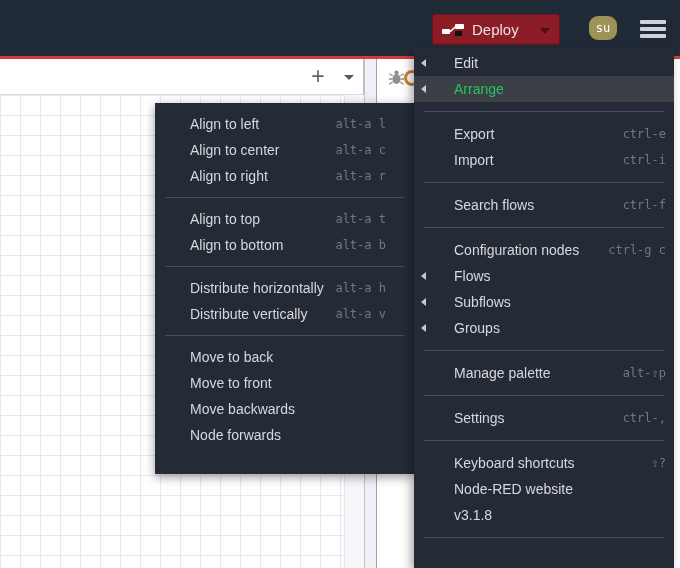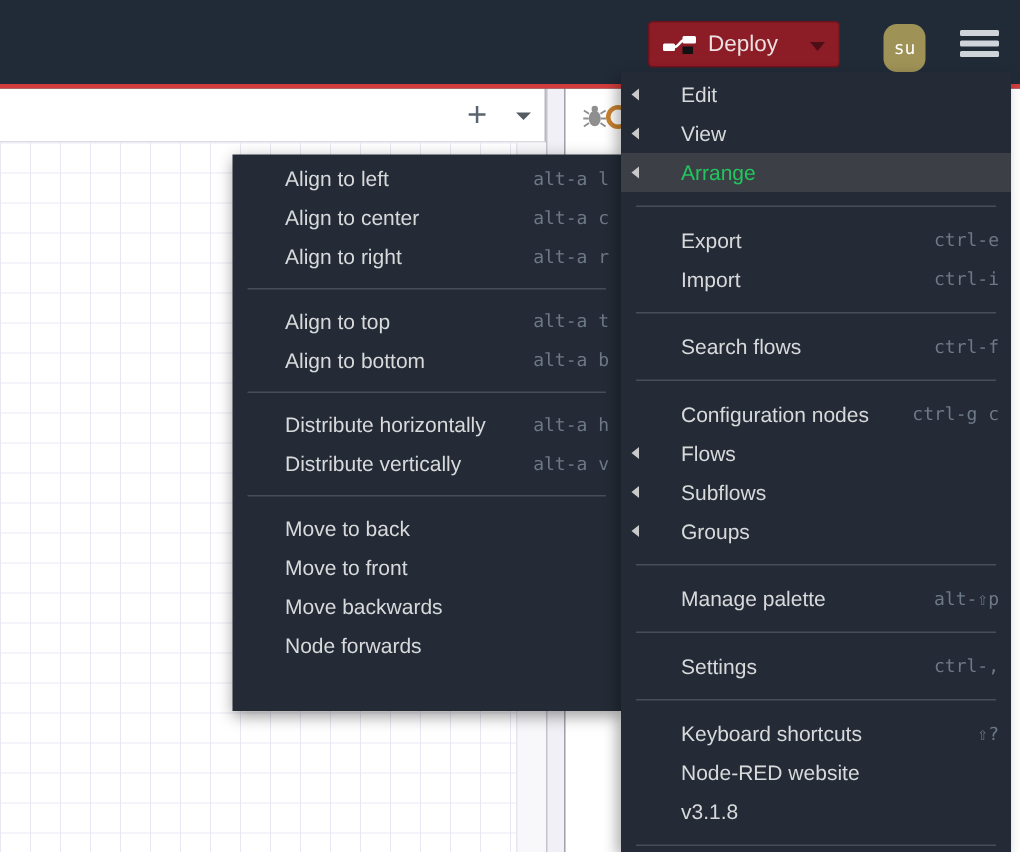--- a/index.html
+++ b/index.html
@@ -18,21 +18,21 @@
     display: flex; align-items: center; cursor: pointer;
   }
   .deploy-icon { margin-left: 9px; width: 22px; height: 17px; }
   .deploy-label { color: #ece0e0; font-size: 15px; margin-left: 8px; }
   .deploy-caret {
     position: absolute; right: 9px; top: 13px; width: 0; height: 0;
     border-left: 5px solid transparent; border-right: 5px solid transparent;
     border-top: 6px solid #4d0e15;
   }
   .avatar {
-    position: absolute; left: 589px; top: 16px; width: 28px; height: 32px;
+    position: absolute; left: 589px; top: 16px; width: 28px; height: 24px;
     border-radius: 9px; background: #9e9257; color: #fff;
     font-family: "DejaVu Sans Mono", monospace; font-size: 12px;
     display: flex; align-items: center; justify-content: center; cursor: pointer;
   }
   .hamburger { position: absolute; left: 640px; top: 20px; width: 26px; cursor: pointer; }
   .hamburger .bar { height: 4px; background: #cfd4da; border-radius: 1px; margin-bottom: 3px; }
   .hamburger .bar:last-child { margin-bottom: 0; }
 
   
   .toolbar {
@@ -75,35 +75,35 @@
   }
 
   
   .menu-panel {
     position: absolute; left: 414px; top: 48px; width: 260px; height: 520px;
     background: #242b36; z-index: 10; padding-top: 2px;
     box-shadow: -3px 3px 9px rgba(0,0,0,0.35);
   }
   .submenu-panel {
     position: absolute; left: 155px; top: 103px; width: 259px; height: 371px;
-    background: #242b36; z-index: 9; padding-top: 3px;
+    background: #242b36; z-index: 9; padding-top: 8px;
     box-shadow: 0 3px 10px rgba(0,0,0,0.4);
   }
   .mi {
     position: relative; height: 26px; line-height: 26px; padding-left: 40px;
     color: #d7d9db; font-size: 14px; cursor: pointer; white-space: nowrap;
   }
   .submenu-panel .mi { padding-left: 35px; }
   .mi.active { background: #3c4046; }
   .mi.active .mi-label { color: #22c55e; }
   .mi-shortcut {
     position: absolute; right: 8px; top: 0; height: 26px; line-height: 27px;
     font-family: "DejaVu Sans Mono", monospace; font-size: 12px; color: #6e7987;
   }
-  .submenu-panel .mi-shortcut { right: 8px; }
+  .submenu-panel .mi-shortcut { right: 28px; }
   .sub-arrow {
     position: absolute; left: 7px; top: 9px; width: 0; height: 0;
     border-top: 4px solid transparent; border-bottom: 4px solid transparent;
     border-right: 5px solid #c9c9c9;
   }
   .menu-sep { height: 1px; background: #454e59; margin: 9px 10px; }
   .submenu-panel .menu-sep { margin: 8px 10px; }
 </style>
 </head>
 <body>
@@ -149,24 +149,20 @@
       </svg>
     </div>
     <div class="ring-icon"></div>
   </div>
 
   <div class="menu-panel">
     <div class="mi">
       <span class="sub-arrow"></span>
       <span class="mi-label">Edit</span>
     </div>
-    <div class="mi">
-      <span class="sub-arrow"></span>
-      <span class="mi-label">View</span>
-    </div>
     <div class="mi active">
       <span class="sub-arrow"></span>
       <span class="mi-label">Arrange</span>
     </div>
     <div class="menu-sep"></div>
     <div class="mi">
       <span class="mi-label">Export</span>
       <span class="mi-shortcut">ctrl-e</span>
     </div>
     <div class="mi">

